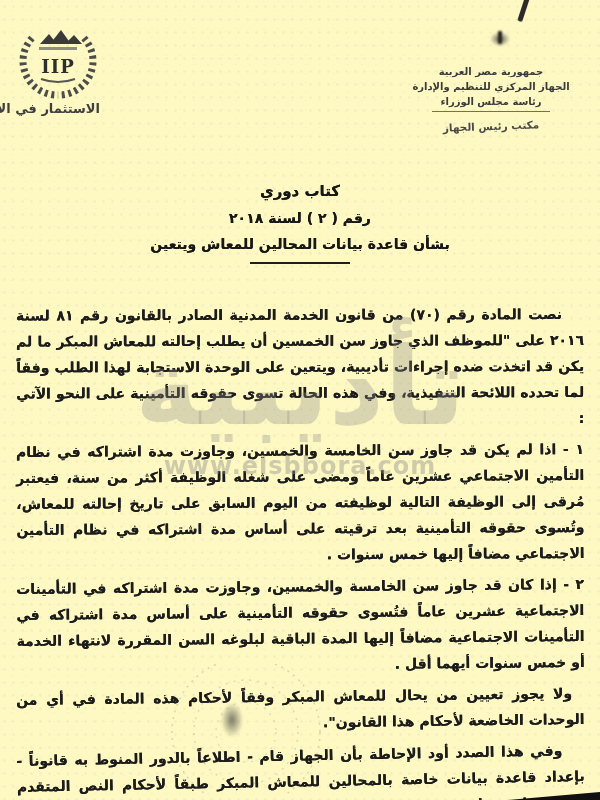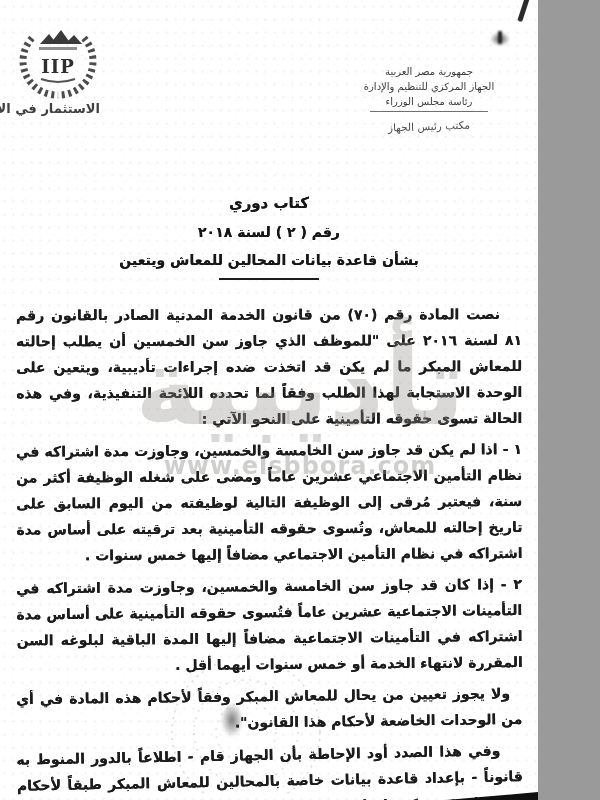--- a/index.html
+++ b/index.html
@@ -1,49 +1,49 @@
 <!DOCTYPE html>
 <html lang="ar"><head>
 <meta charset="utf-8">
 <style>
   html,body{margin:0;padding:0;background:#9a9a9a;}
   .page{
-    position:relative;width:538px;height:800px;overflow:hidden;
-    background:#ffffff;
+    position:relative;width:600px;height:800px;overflow:hidden;
+    background:#fef9c3;
     font-family:"DejaVu Sans",sans-serif;
   }
   .grain{
     position:absolute;inset:0;z-index:1;pointer-events:none;
     background-image:
       radial-gradient(rgba(70,70,70,0.05) 1px, transparent 1.3px),
       radial-gradient(rgba(70,70,70,0.04) 1px, transparent 1.3px);
     background-size:9px 13px,14px 9px;
     background-position:0 0,5px 6px;
   }
   
   .logo{position:absolute;left:16px;top:18px;width:84px;z-index:2;text-align:center;}
   .logo svg{display:block;margin:0 auto;filter:blur(0.3px);}
   .logo-tagline{
     margin-top:1px;font-size:13px;font-weight:bold;color:#3f3f3f;
     direction:rtl;filter:blur(0.45px);white-space:nowrap;
   }
   
   .letterhead{
     position:absolute;top:64px;right:14px;width:190px;z-index:2;
-    direction:rtl;text-align:center;color:#3a3a3a;font-weight:normal;
+    direction:rtl;text-align:center;color:#3a3a3a;font-weight:bold;
     font-size:10px;line-height:15px;filter:blur(0.45px);
   }
   .lh-rule{width:118px;height:1px;background:#6f6f6f;margin:2px auto 3px;}
   .lh-office{margin-top:7px;font-size:10.5px;color:#4a4a4a;transform:rotate(-2deg);}
   
   .title-block{
     position:absolute;top:182px;left:0;right:0;z-index:2;
     direction:rtl;text-align:center;color:#171717;font-weight:bold;
   }
-  .t-line{margin:12px 0 10px;font-size:14px;text-shadow:0 0 0.5px #171717;}
+  .t-line{margin:0 0 10px;font-size:14px;text-shadow:0 0 0.5px #171717;}
   .t-line.first{font-size:15px;}
   .title-rule{width:100px;height:2px;background:#1d1d1d;margin:10px auto 0;}
   
   .body-text{
     position:absolute;top:301px;left:16px;right:16px;z-index:2;
     direction:rtl;text-align:justify;color:#1c1c1c;font-weight:bold;
     font-size:14px;line-height:26px;text-shadow:0 0 0.4px #1c1c1c;
   }
   .body-text p{margin:0 0 5px;transform-origin:right top;}
   .body-text p.indent{text-indent:22px;}

